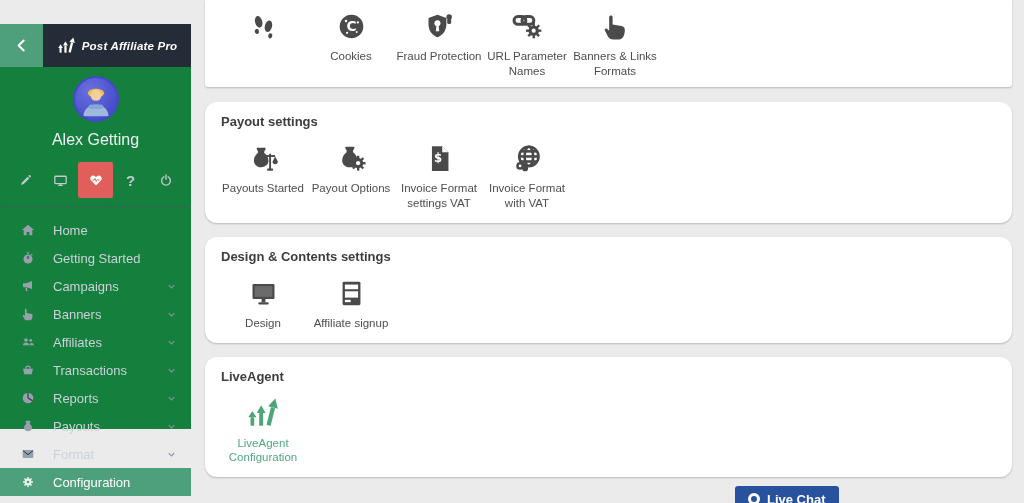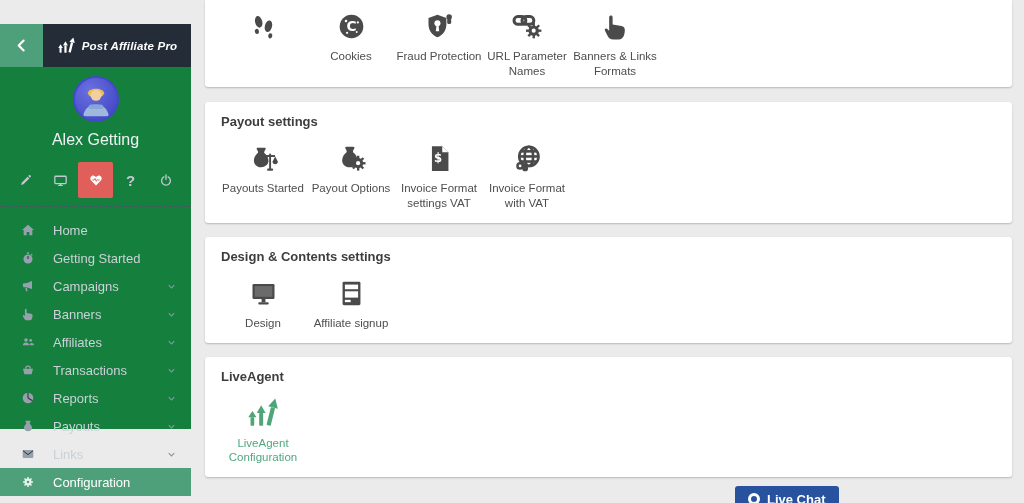--- a/index.html
+++ b/index.html
@@ -27,21 +27,21 @@
   .menu-item { height:28px; display:flex; align-items:center; padding:0 14px 0 20px; cursor:pointer; color:#cbd1d9; }
   .menu-item .mi-icon { width:16px; height:16px; flex:0 0 16px; fill:#97a1ad; }
   .menu-item .mi-label { font-size:13px; margin-left:17px; flex:1; }
   .menu-item .mi-chev { width:11px; height:11px; stroke:#8a93a0; fill:none; stroke-width:2.4; }
   .menu-item.active { background:#4da07a; }
   .menu-item.active .mi-label { color:#fff; }
   .menu-item.active .mi-icon { fill:#e8f5ee; }
 
   
   .content { position:absolute; left:191px; top:0; width:833px; height:503px; background:#ebebeb; padding:0 12px 0 14px; }
-  .panel { background:#fff; border-radius:3px; box-shadow:0 1px 2px rgba(0,0,0,.22); padding:12px 14px; margin-bottom:14px; }
+  .panel { background:#fff; border-radius:12px; box-shadow:0 1px 2px rgba(0,0,0,.22); padding:12px 14px; margin-bottom:14px; }
   .panel.first { padding-top:5px; padding-bottom:9px; margin-bottom:15px; border-radius:0 0 3px 3px; }
   .panel-title { font-size:13px; font-weight:bold; color:#3d3d3d; margin:0 2px 8px; }
   .items-row { display:flex; }
   .cfg-item { width:88px; display:flex; flex-direction:column; align-items:center; text-align:center; cursor:pointer; }
   .cfg-icon-box { height:38px; display:flex; align-items:flex-end; justify-content:center; margin-bottom:6px; }
   .icon32 { width:33px; height:33px; fill:#4a4a4a; }
   .cfg-label { font-size:11.5px; color:#4e4e4e; line-height:1.28; }
   .cfg-item.accent .cfg-label { color:#4fa880; }
 
   
@@ -204,21 +204,21 @@
       <svg class="mi-chev" viewBox="0 0 24 24">
           <path d="M6 9l6 6 6-6"></path>
         </svg>
     </div>
 
     <div class="menu-item">
       <svg class="mi-icon" viewBox="0 0 24 24">
           <rect x="4" y="6" width="16" height="12" rx="1.5"></rect>
           <path d="M4.5 7l7.5 6 7.5-6" stroke="#2a323f" stroke-width="1.5" fill="none"></path>
         </svg>
-      <span class="mi-label">Links</span>
+      <span class="mi-label">Format</span>
       <svg class="mi-chev" viewBox="0 0 24 24">
           <path d="M6 9l6 6 6-6"></path>
         </svg>
     </div>
 
     <div class="menu-item active">
       <svg class="mi-icon" viewBox="0 0 24 24">
           <rect x="10.9" y="4.5" width="2.2" height="15"></rect>
           <rect x="10.9" y="4.5" width="2.2" height="15" transform="rotate(45 12 12)"></rect>
           <rect x="10.9" y="4.5" width="2.2" height="15" transform="rotate(90 12 12)"></rect>

